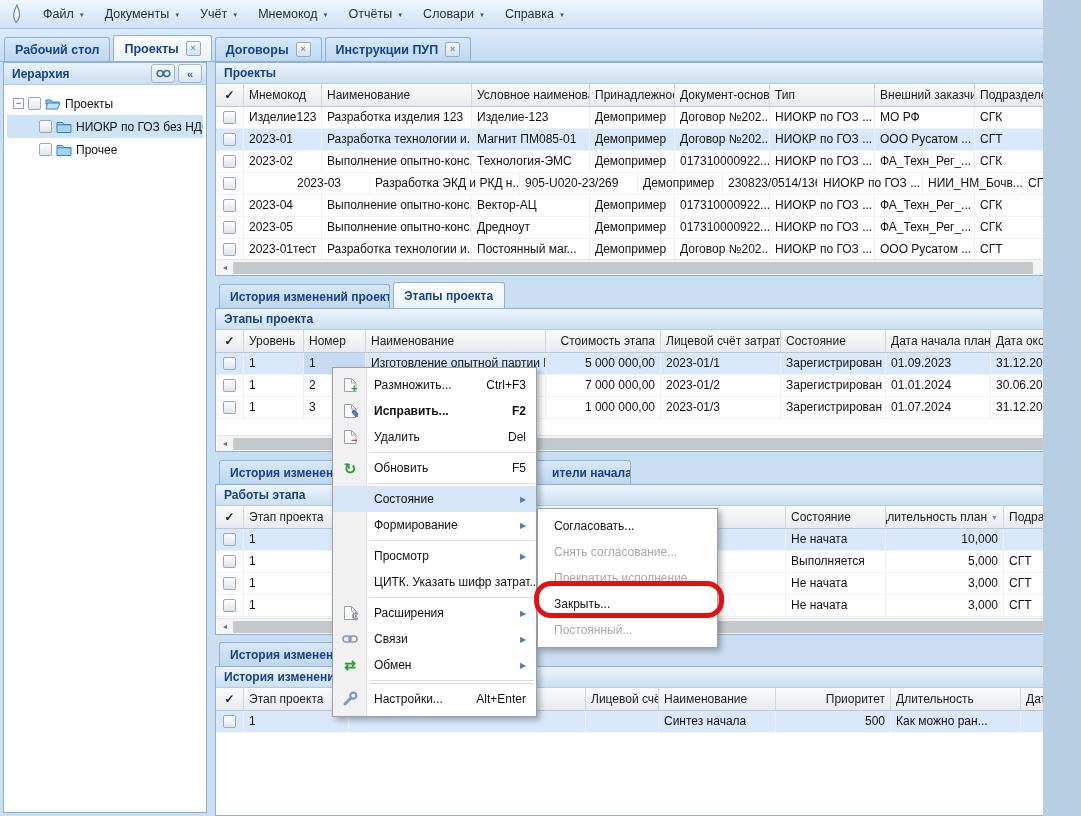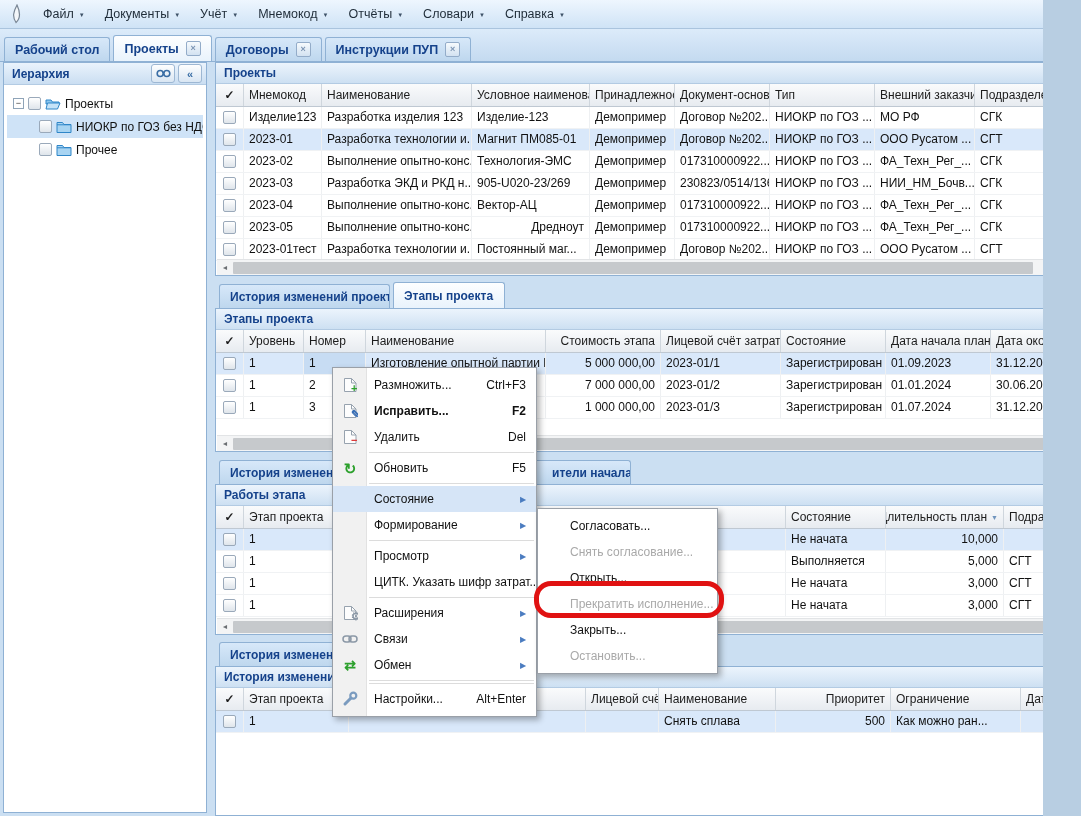--- a/index.html
+++ b/index.html
@@ -85,21 +85,21 @@
   .ctx{position:absolute;background:#fff;border:1px solid #9aa0a8;box-shadow:3px 3px 6px rgba(0,0,0,.3);
     padding:4px 0;box-sizing:border-box;z-index:40;}
   .ctx.main{background:linear-gradient(to right,#f1f1f1 0,#f1f1f1 33px,#e2e2e2 33px,#e2e2e2 34px,#ffffff 34px);}
   .ctx.sub{z-index:41;}
   .m-item{height:26px;display:flex;align-items:center;cursor:default;}
   .m-item.hl{background:#d6e5f7;}
   .m-item.bold{font-weight:bold;}
   .m-item.dis{color:#a9a9a9;align-items:center;}
   .m-icon{flex:0 0 34px;display:flex;align-items:center;justify-content:center;}
   .m-label{flex:1;padding-left:7px;white-space:nowrap;overflow:hidden;}
-  .ctx.sub .m-label{padding-left:32px;}
+  .ctx.sub .m-label{padding-left:16px;}
   .m-short{padding-right:10px;}
   .m-arrow{flex:0 0 16px;font-size:8px;color:#4b7cc0;}
   .m-sep{height:1px;background:#dcdcdc;margin:2px 2px 2px 36px;}
 
   
   .ring{position:absolute;left:534px;top:581px;width:190px;height:37px;border:5px solid var(--annotation);
     border-radius:17px;box-sizing:border-box;z-index:60;}
 </style>
 </head>
 <body>
@@ -278,21 +278,21 @@
             <div class="tcell" style="width: 85px;">Демопример</div>
             <div class="tcell" style="width: 95px;">017310000922...</div>
             <div class="tcell" style="width: 105px;">НИОКР по ГОЗ ...</div>
             <div class="tcell" style="width: 100px;">ФА_Техн_Рег_...</div>
             <div class="tcell" style="flex: 1 1 0%;">СГК</div>
           </div>
           <div class="trow">
             <div class="tcell checkcell" style="width: 28px;">
               <span class="chk"></span>
             </div>
-            <div class="tcell" style="width: 78px;">2023-03</div>
+            <div class="tcell" style="width: 78px; margin-left: 48px;">2023-03</div>
             <div class="tcell" style="width: 150px;">Разработка ЭКД и РКД н...</div>
             <div class="tcell" style="width: 118px;">905-U020-23/269</div>
             <div class="tcell" style="width: 85px;">Демопример</div>
             <div class="tcell" style="width: 95px;">230823/0514/136</div>
             <div class="tcell" style="width: 105px;">НИОКР по ГОЗ ...</div>
             <div class="tcell" style="width: 100px;">НИИ_НМ_Бочв...</div>
             <div class="tcell" style="flex: 1 1 0%;">СГК</div>
           </div>
           <div class="trow">
             <div class="tcell checkcell" style="width: 28px;">
@@ -306,21 +306,21 @@
             <div class="tcell" style="width: 105px;">НИОКР по ГОЗ ...</div>
             <div class="tcell" style="width: 100px;">ФА_Техн_Рег_...</div>
             <div class="tcell" style="flex: 1 1 0%;">СГК</div>
           </div>
           <div class="trow">
             <div class="tcell checkcell" style="width: 28px;">
               <span class="chk"></span>
             </div>
             <div class="tcell" style="width: 78px;">2023-05</div>
             <div class="tcell" style="width: 150px;">Выполнение опытно-конс...</div>
-            <div class="tcell" style="width: 118px; text-align: right;">Дредноут</div>
+            <div class="tcell" style="width: 118px;">Дредноут</div>
             <div class="tcell" style="width: 85px;">Демопример</div>
             <div class="tcell" style="width: 95px;">017310000922...</div>
             <div class="tcell" style="width: 105px;">НИОКР по ГОЗ ...</div>
             <div class="tcell" style="width: 100px;">ФА_Техн_Рег_...</div>
             <div class="tcell" style="flex: 1 1 0%;">СГК</div>
           </div>
           <div class="trow">
             <div class="tcell checkcell" style="width: 28px;">
               <span class="chk"></span>
             </div>
@@ -540,35 +540,35 @@
           <div class="hcell" style="width: 73px;">
             <span>Лицевой счёт затр</span>
           </div>
           <div class="hcell" style="width: 117px;">
             <span>Наименование</span>
           </div>
           <div class="hcell right" style="width: 115px;">
             <span>Приоритет</span>
           </div>
           <div class="hcell" style="width: 130px;">
-            <span>Ограничение</span>
+            <span>Длительность</span>
           </div>
           <div class="hcell" style="flex: 1 1 0%;">
             <span>Дата ограничения</span>
           </div>
         </div>
         <div>
           <div class="trow sel">
             <div class="tcell checkcell" style="width: 28px;">
               <span class="chk"></span>
             </div>
             <div class="tcell" style="width: 105px;">1</div>
             <div class="tcell" style="width: 237px;"></div>
             <div class="tcell" style="width: 73px;"></div>
-            <div class="tcell" style="width: 117px;">Снять сплава</div>
+            <div class="tcell" style="width: 117px;">Синтез начала</div>
             <div class="tcell right" style="width: 115px;">500</div>
             <div class="tcell" style="width: 130px;">Как можно ран...</div>
             <div class="tcell" style="flex: 1 1 0%;"></div>
           </div>
         </div>
       </div>
   </div>
 
   <div class="ctx main" style="left:332px;top:367px;width:205px;">
       <div class="m-item">
@@ -676,29 +676,26 @@
       </div>
     </div>
 
   <div class="ctx sub" style="left:537px;top:508px;width:181px;">
       <div class="m-item">
         <span class="m-label">Согласовать...</span>
       </div>
       <div class="m-item dis">
         <span class="m-label">Снять согласование...</span>
       </div>
-      <div class="m-item">
-        <span class="m-label">Открыть...</span>
-      </div>
       <div class="m-item dis">
         <span class="m-label">Прекратить исполнение...</span>
       </div>
       <div class="m-item">
         <span class="m-label">Закрыть...</span>
       </div>
       <div class="m-item dis">
-        <span class="m-label">Остановить...</span>
+        <span class="m-label">Постоянный...</span>
       </div>
     </div>
 
   <div class="ring"></div>
 
 </div>
 
 </body></html>

